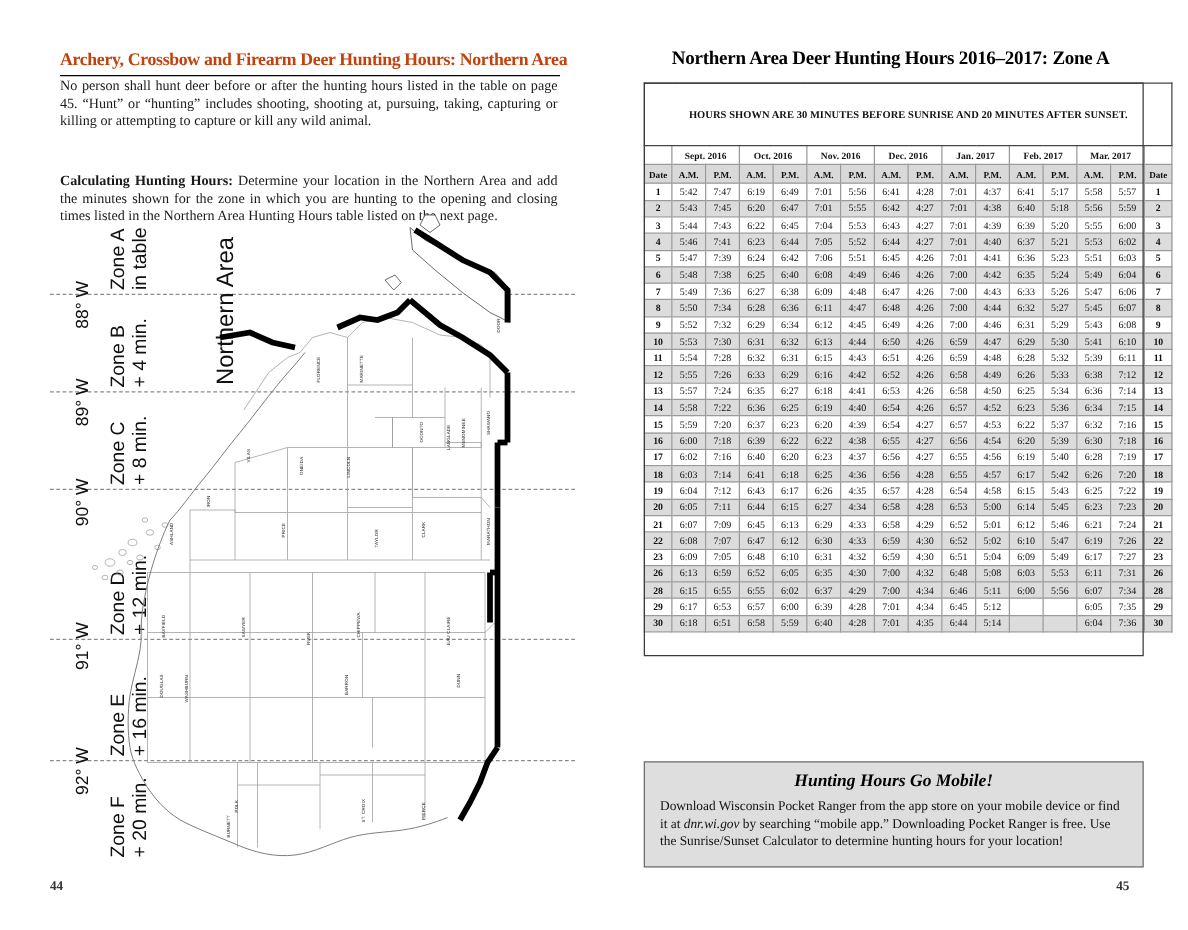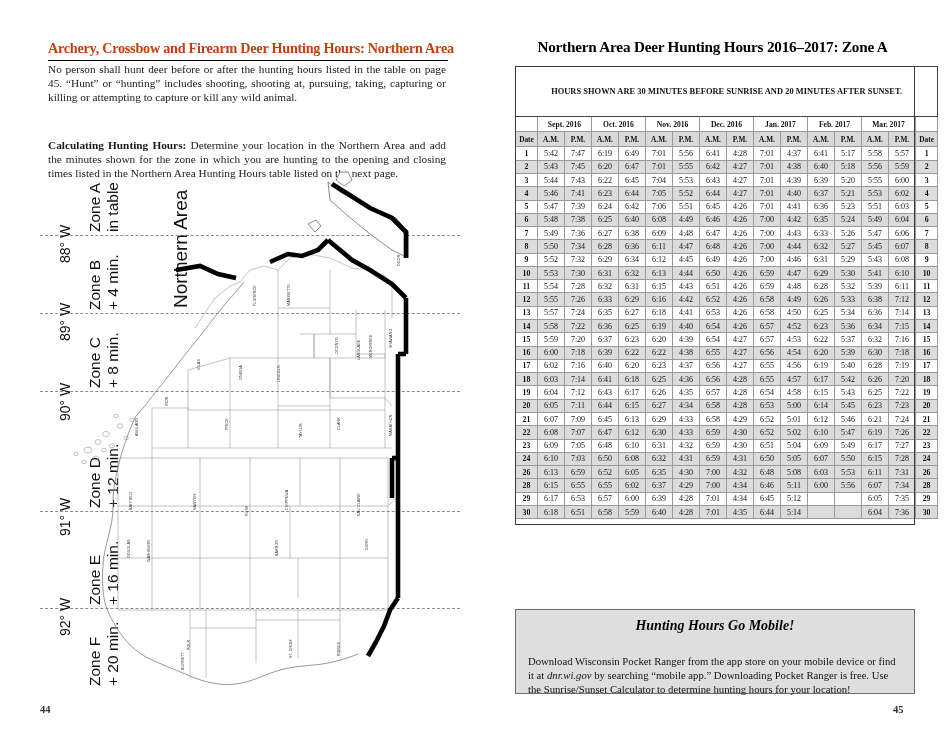--- a/index.html
+++ b/index.html
@@ -180,21 +180,21 @@
     background: #dedede;
     border: 1.1px solid #6e6e6e;
     padding: 8px 12px 8px 12px;
   }
   #mobile-title {
     text-align: center;
     font-weight: bold;
     font-style: italic;
     font-size: 14px;
     color: #000;
-    margin-bottom: 20px;
+    margin-bottom: 4px;
     font-family: "Liberation Serif", serif;
   }
   #mobile-body {
     font-size: 10.7px;
     line-height: 14px;
     color: #111;
     text-align: left;
     font-family: "Liberation Serif", serif;
   }
   #mobile-body i { font-style: italic; }
@@ -870,38 +870,20 @@
               <td>6:59</td>
               <td>4:30</td>
               <td>6:51</td>
               <td>5:04</td>
               <td>6:09</td>
               <td>5:49</td>
               <td>6:17</td>
               <td>7:27</td>
               <td class="datecol">23</td>
             </tr>
-            <tr class="shade">
-              <td class="datecol">24</td>
-              <td>6:10</td>
-              <td>7:03</td>
-              <td>6:50</td>
-              <td>6:08</td>
-              <td>6:32</td>
-              <td>4:31</td>
-              <td>6:59</td>
-              <td>4:31</td>
-              <td>6:50</td>
-              <td>5:05</td>
-              <td>6:07</td>
-              <td>5:50</td>
-              <td>6:15</td>
-              <td>7:28</td>
-              <td class="datecol">24</td>
-            </tr>
             <tr class="shade wk">
               <td class="datecol">26</td>
               <td>6:13</td>
               <td>6:59</td>
               <td>6:52</td>
               <td>6:05</td>
               <td>6:35</td>
               <td>4:30</td>
               <td>7:00</td>
               <td>4:32</td>

